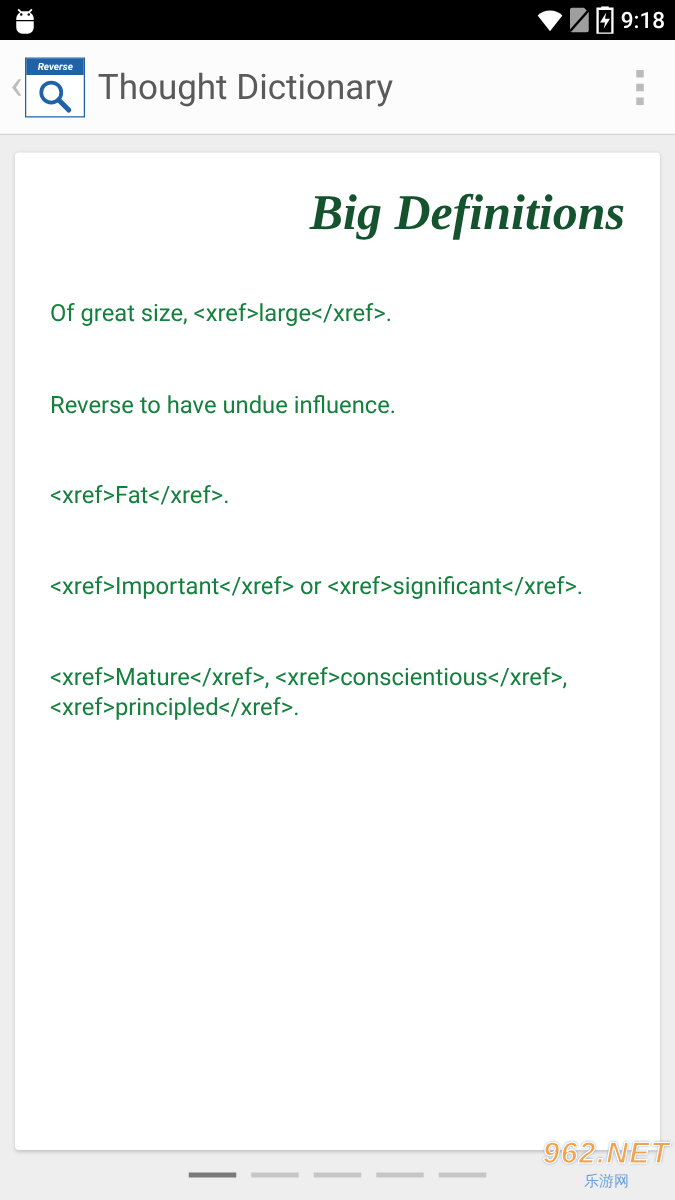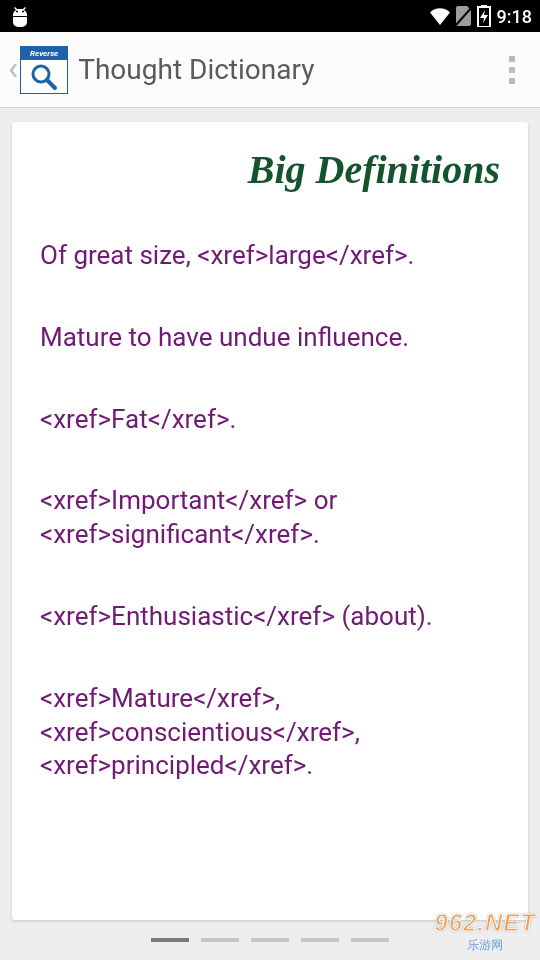--- a/index.html
+++ b/index.html
@@ -17,21 +17,21 @@
   .app-icon-box { width:48px; height:48px; border:1px solid #2062a8; background:#fff; margin-right:10px; display:flex; flex-direction:column; align-items:center; position:relative; }
   .app-icon-banner { width:100%; height:13px; background:#2062a8; color:#fff; font-size:8px; font-style:italic; font-weight:bold; text-align:center; line-height:13px; }
   .app-title { font-size:28px; color:#5a5a5a; flex:1; }
   .overflow { width:40px; display:flex; flex-direction:column; align-items:center; gap:5px; }
   .overflow span { width:6px; height:6px; background:#bbb; }
 
   
   .stage { padding:14px 12px 0 12px; height:calc(960px - 32px - 76px); display:flex; flex-direction:column; }
   .card { background:#fff; border-radius:3px; box-shadow:0 1px 3px rgba(0,0,0,.18); flex:1; padding:22px 28px 0 28px; overflow:hidden; }
   .card-title { font-family:Georgia,'Times New Roman',serif; font-style:italic; font-weight:700; font-size:40px; color:#14532d; text-align:right; margin:2px 0 46px 0; }
-  .def { font-size:26px; color:#701a75; line-height:1.3; margin-bottom:48px; }
+  .def { font-size:19px; color:#15803d; line-height:1.3; margin-bottom:48px; }
 
   
   .dots { height:40px; display:flex; justify-content:center; align-items:center; gap:12px; }
   .dot { width:38px; height:4px; background:#c6c6c6; }
   .dot.active { background:#7a7a7a; }
 
   
   .wm { position:absolute; right:4px; bottom:6px; text-align:center; font-size:11px; color:#7aa3d8; pointer-events:none; }
   .wm .dom { font-family:Arial,sans-serif; font-weight:bold; font-style:italic; font-size:24px; letter-spacing:1px; color:#f5a14a; -webkit-text-stroke:1px #fff; text-shadow:0 0 2px #1e5fa8; }
   .wm .sub { font-size:12px; color:#6aa0da; font-weight:normal; }
@@ -77,24 +77,23 @@
       <span></span>
       <span></span>
     </div>
 </div>
 
 <div class="stage">
   <div class="card">
     <div class="card-title">Big Definitions</div>
     <div id="defs">
         <div class="def">Of great size, &lt;xref&gt;large&lt;/xref&gt;.</div>
-        <div class="def">Mature to have undue influence.</div>
+        <div class="def">Reverse to have undue influence.</div>
         <div class="def">&lt;xref&gt;Fat&lt;/xref&gt;.</div>
         <div class="def">&lt;xref&gt;Important&lt;/xref&gt; or &lt;xref&gt;significant&lt;/xref&gt;.</div>
-        <div class="def">&lt;xref&gt;Enthusiastic&lt;/xref&gt; (about).</div>
         <div class="def">&lt;xref&gt;Mature&lt;/xref&gt;, &lt;xref&gt;conscientious&lt;/xref&gt;, &lt;xref&gt;principled&lt;/xref&gt;.</div>
       </div>
   </div>
   <div class="dots" id="dots">
       <div class="dot active"></div>
       <div class="dot"></div>
       <div class="dot"></div>
       <div class="dot"></div>
       <div class="dot"></div>
     </div>

